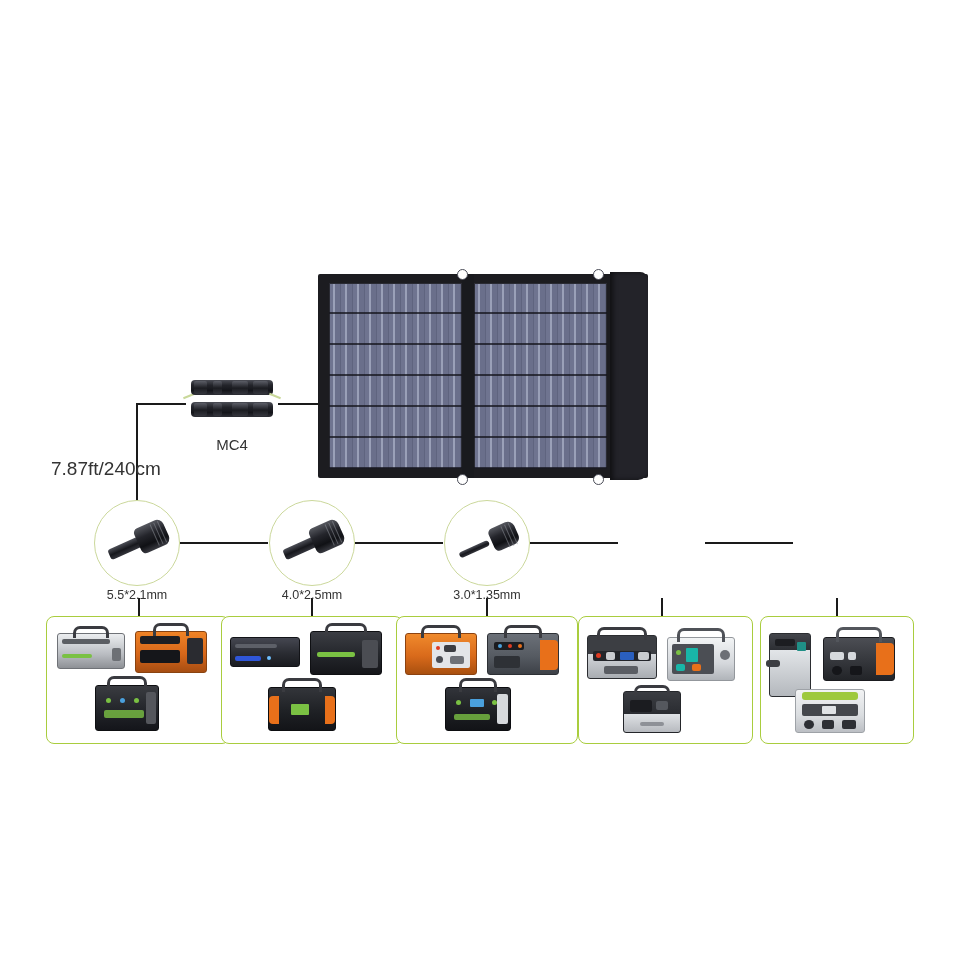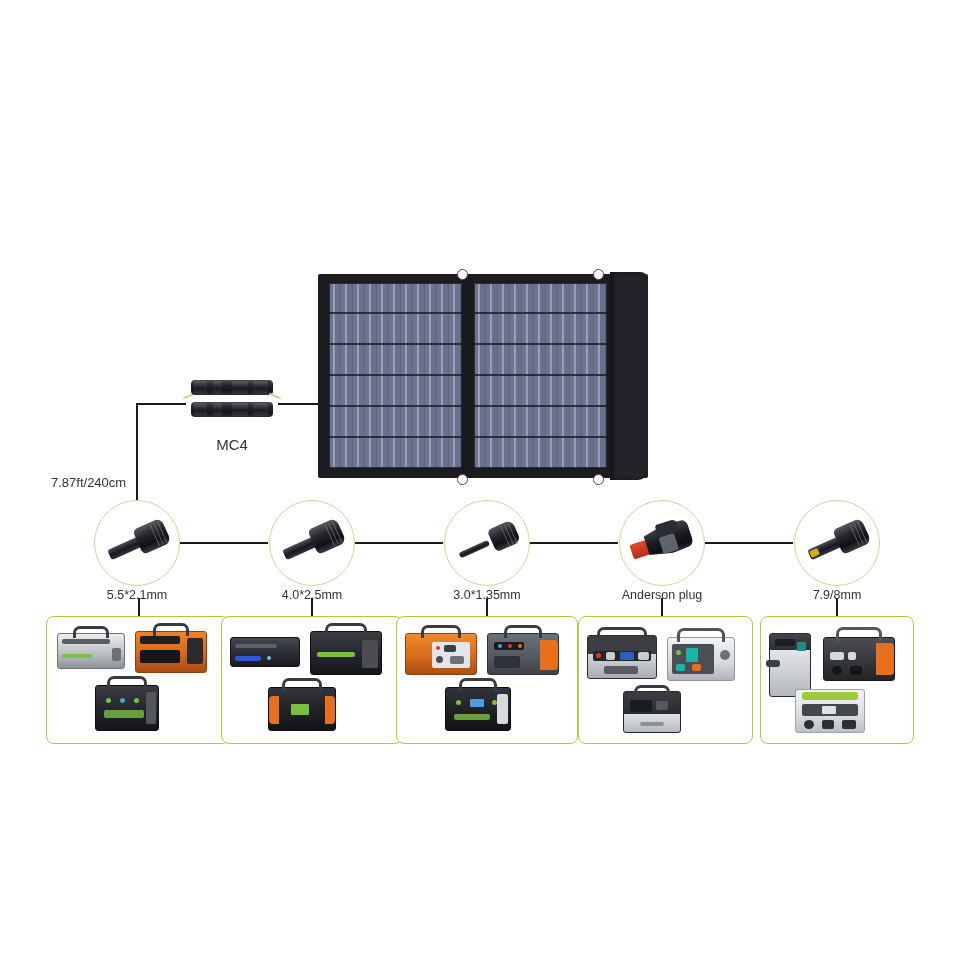--- a/index.html
+++ b/index.html
@@ -146,22 +146,22 @@
     width: 98px;
     text-align: center;
     font-size: 15px;
     color: #333;
   }
 
   
   #dimension-label {
     position: absolute;
     left: 51px;
-    top: 475px;
-    font-size: 13px;
+    top: 458px;
+    font-size: 19px;
     color: #333;
     white-space: nowrap;
   }
 
   
   .connector-node {
     position: absolute;
     top: 500px;
     width: 86px;
     height: 86px;
@@ -406,43 +406,21 @@
       <div class="pin"></div>
       <div class="barrel">
           <span class="rib"></span>
           <span class="rib"></span>
           <span class="rib"></span>
         </div>
     </div>
     <div class="connector-label">3.0*1.35mm</div>
   </div>
 
-  <div class="connector-node" style="left:619px;">
-    <div class="connector-circle"></div>
-    <div class="anderson">
-      <div class="red-tab"></div>
-      <div class="shell"></div>
-      <div class="shell-top"></div>
-      <div class="gray-body"></div>
-    </div>
-    <div class="connector-label">Anderson plug</div>
-  </div>
-
-  <div class="connector-node" style="left:794px;">
-    <div class="connector-circle"></div>
-    <div class="plug">
-      <div class="pin tip-yellow"></div>
-      <div class="barrel">
-          <span class="rib"></span>
-          <span class="rib"></span>
-          <span class="rib"></span>
-        </div>
-    </div>
-    <div class="connector-label">7.9/8mm</div>
-  </div>
+
 
   <div class="product-box" style="left:46px; width:184px;">
 
     <div class="ps" style="left:10px; top:16px; width:66px; height:34px; background:linear-gradient(to bottom,#eceef0,#b9bcc1 60%,#8e9196); border:1px solid #6f7277;">
       <div class="face" style="left:4px; top:5px; width:48px; height:5px; background:#5b5e63;"></div>
       <div class="face" style="left:4px; top:20px; width:30px; height:4px; background:#7ac143;"></div>
       <div class="face" style="right:3px; top:14px; width:9px; height:13px; background:#6d7075;"></div>
       <div class="handle" style="top:-8px; width:30px; height:9px;"></div>
     </div>
 

